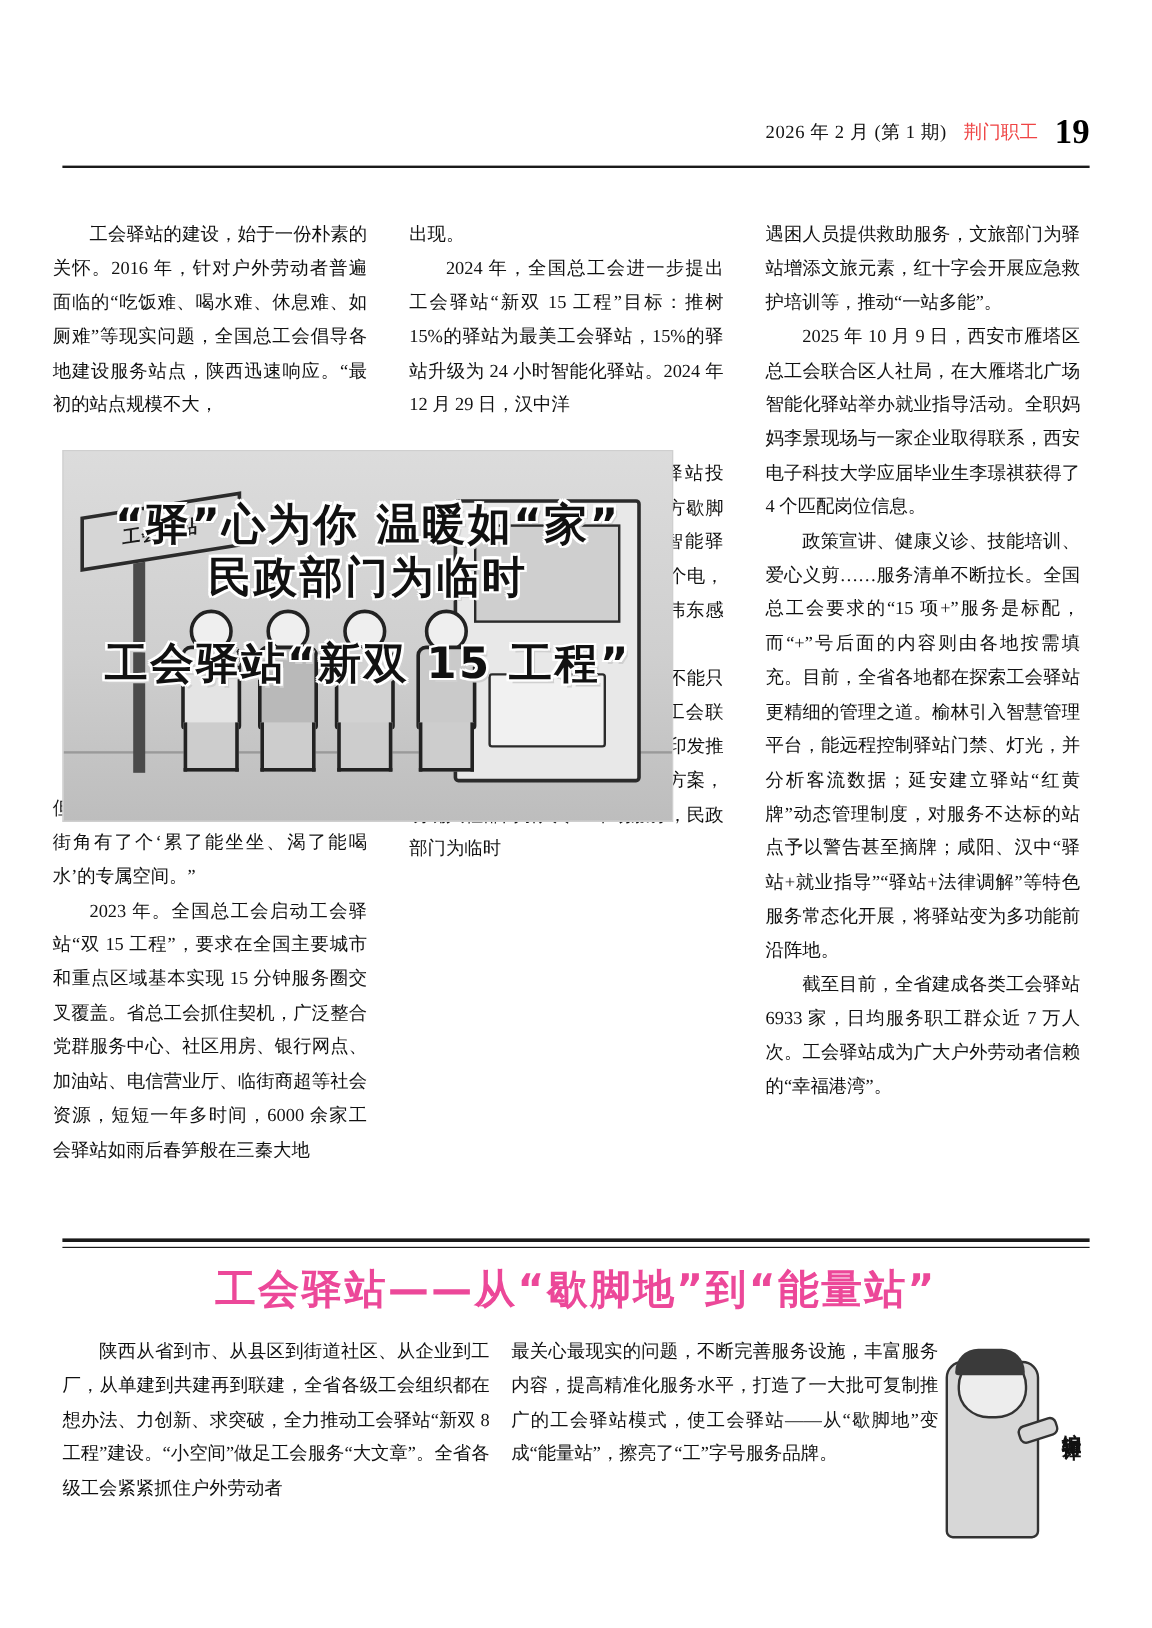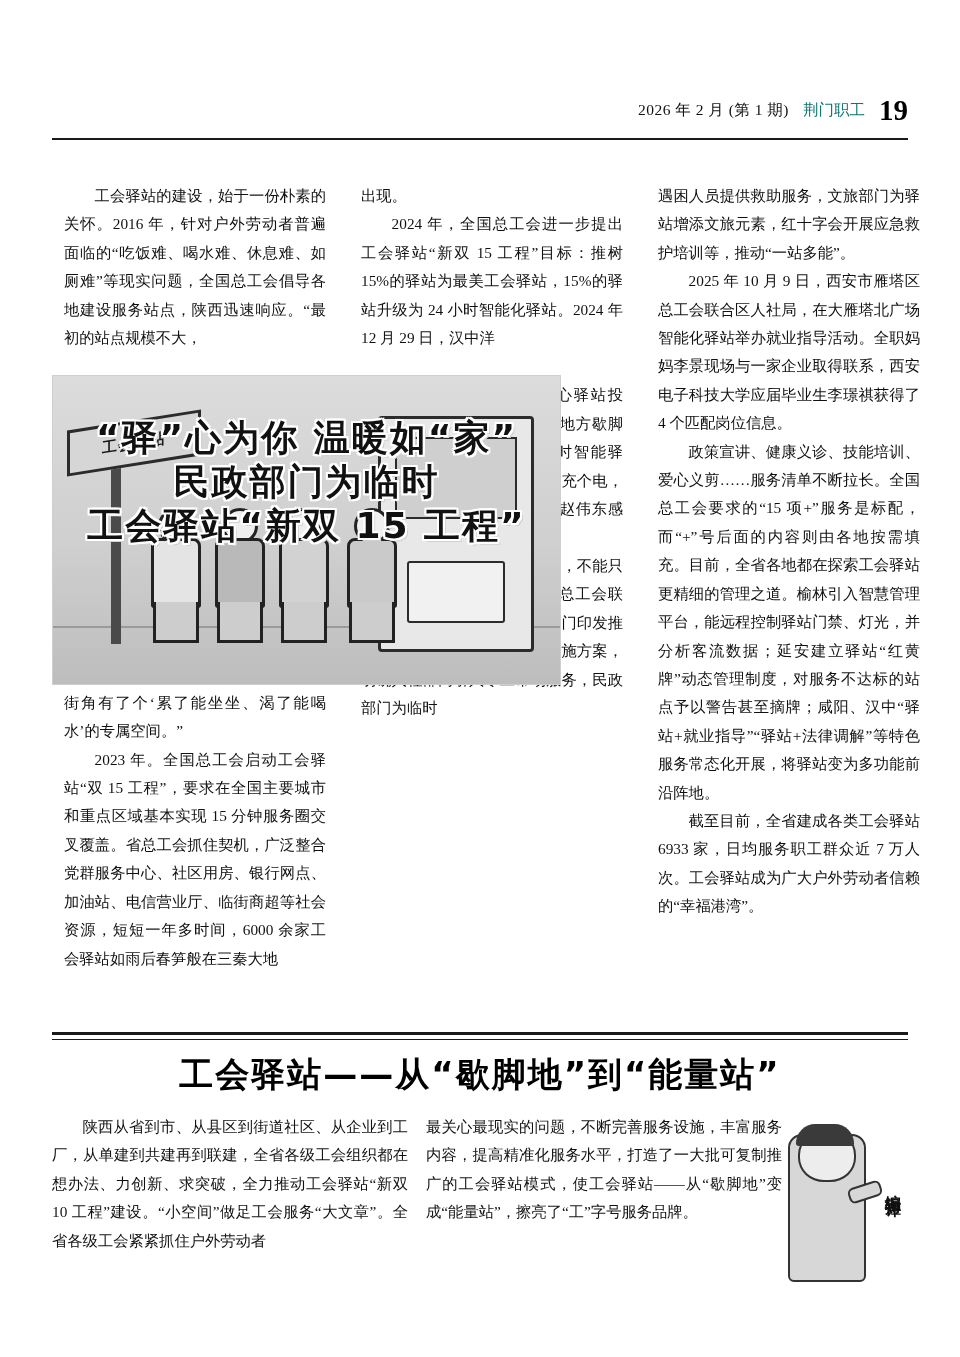--- a/index.html
+++ b/index.html
@@ -37,21 +37,21 @@
   }
   .header-meta {
     font-size: 15.5px;
     letter-spacing: 0.5px;
     color: #111;
     padding-bottom: 4px;
     white-space: nowrap;
   }
   .header-pub {
     font-size: 15.5px;
-    color: #0f766e;
+    color: #ef4444;
     padding-bottom: 4px;
     white-space: nowrap;
   }
   .header-pageno {
     font-size: 29px;
     font-weight: bold;
     font-family: "Liberation Serif", serif;
     line-height: 1;
     color: #000;
   }
@@ -60,21 +60,21 @@
     left: 52px;
     top: 138px;
     width: 856px;
     height: 2px;
     background: #1a1a1a;
   }
 
   
   .cols {
     position: absolute;
-    left: 64px;
+    left: 44px;
     top: 182px;
     width: 856px;
     height: 828px;
   }
   .col {
     position: absolute;
     top: 0;
     width: 262px;
     font-size: 15.3px;
     line-height: 28.4px;
@@ -191,21 +191,21 @@
     color: #111;
     text-shadow:
       2px 0 #fff, -2px 0 #fff, 0 2px #fff, 0 -2px #fff,
       2px 2px #fff, -2px -2px #fff, 2px -2px #fff, -2px 2px #fff,
       3px 3px 0 #d0d0d0;
     letter-spacing: 2px;
     line-height: 1.22;
   }
   .illus-title .l1 { font-size: 36px; }
   .illus-title .l2 { font-size: 36px; }
-  .illus-title .l3 { font-size: 36px; }
+  .illus-title .l3 { font-size: 36px; margin-top: 28px; }
 
   
   .lower-rule {
     position: absolute;
     left: 52px;
     top: 1032px;
     width: 856px;
     height: 3px;
     background: #1a1a1a;
   }
@@ -219,21 +219,21 @@
   .lower-title {
     position: absolute;
     left: 52px;
     top: 1052px;
     width: 856px;
     text-align: center;
     font-family: "DejaVu Sans", "Liberation Sans", sans-serif;
     font-weight: bold;
     font-size: 34px;
     letter-spacing: 2px;
-    color: #000000;
+    color: #ec4899;
   }
 
   
   .lower-cols {
     position: absolute;
     left: 52px;
     top: 1113px;
     width: 856px;
     height: 180px;
   }
@@ -358,21 +358,21 @@
     </div>
   </div>
 
   <div class="lower-rule"></div>
   <div class="lower-rule thin"></div>
 
   <div class="lower-title">工会驿站——从“歇脚地”到“能量站”</div>
 
   <div class="lower-cols">
     <div class="lower-col lower-col1">
-      <p class="para">陕西从省到市、从县区到街道社区、从企业到工厂，从单建到共建再到联建，全省各级工会组织都在想办法、力创新、求突破，全力推动工会驿站“新双 10 工程”建设。“小空间”做足工会服务“大文章”。全省各级工会紧紧抓住户外劳动者</p>
+      <p class="para">陕西从省到市、从县区到街道社区、从企业到工厂，从单建到共建再到联建，全省各级工会组织都在想办法、力创新、求突破，全力推动工会驿站“新双 8 工程”建设。“小空间”做足工会服务“大文章”。全省各级工会紧紧抓住户外劳动者</p>
     </div>
     <div class="lower-col lower-col2">
       <p class="para noindent">最关心最现实的问题，不断完善服务设施，丰富服务内容，提高精准化服务水平，打造了一大批可复制推广的工会驿站模式，使工会驿站——从“歇脚地”变成“能量站”，擦亮了“工”字号服务品牌。</p>
     </div>
   </div>
 
   <div class="mascot">
     <div class="m-body"></div>
     <div class="m-head"></div>
     <div class="m-hair"></div>

